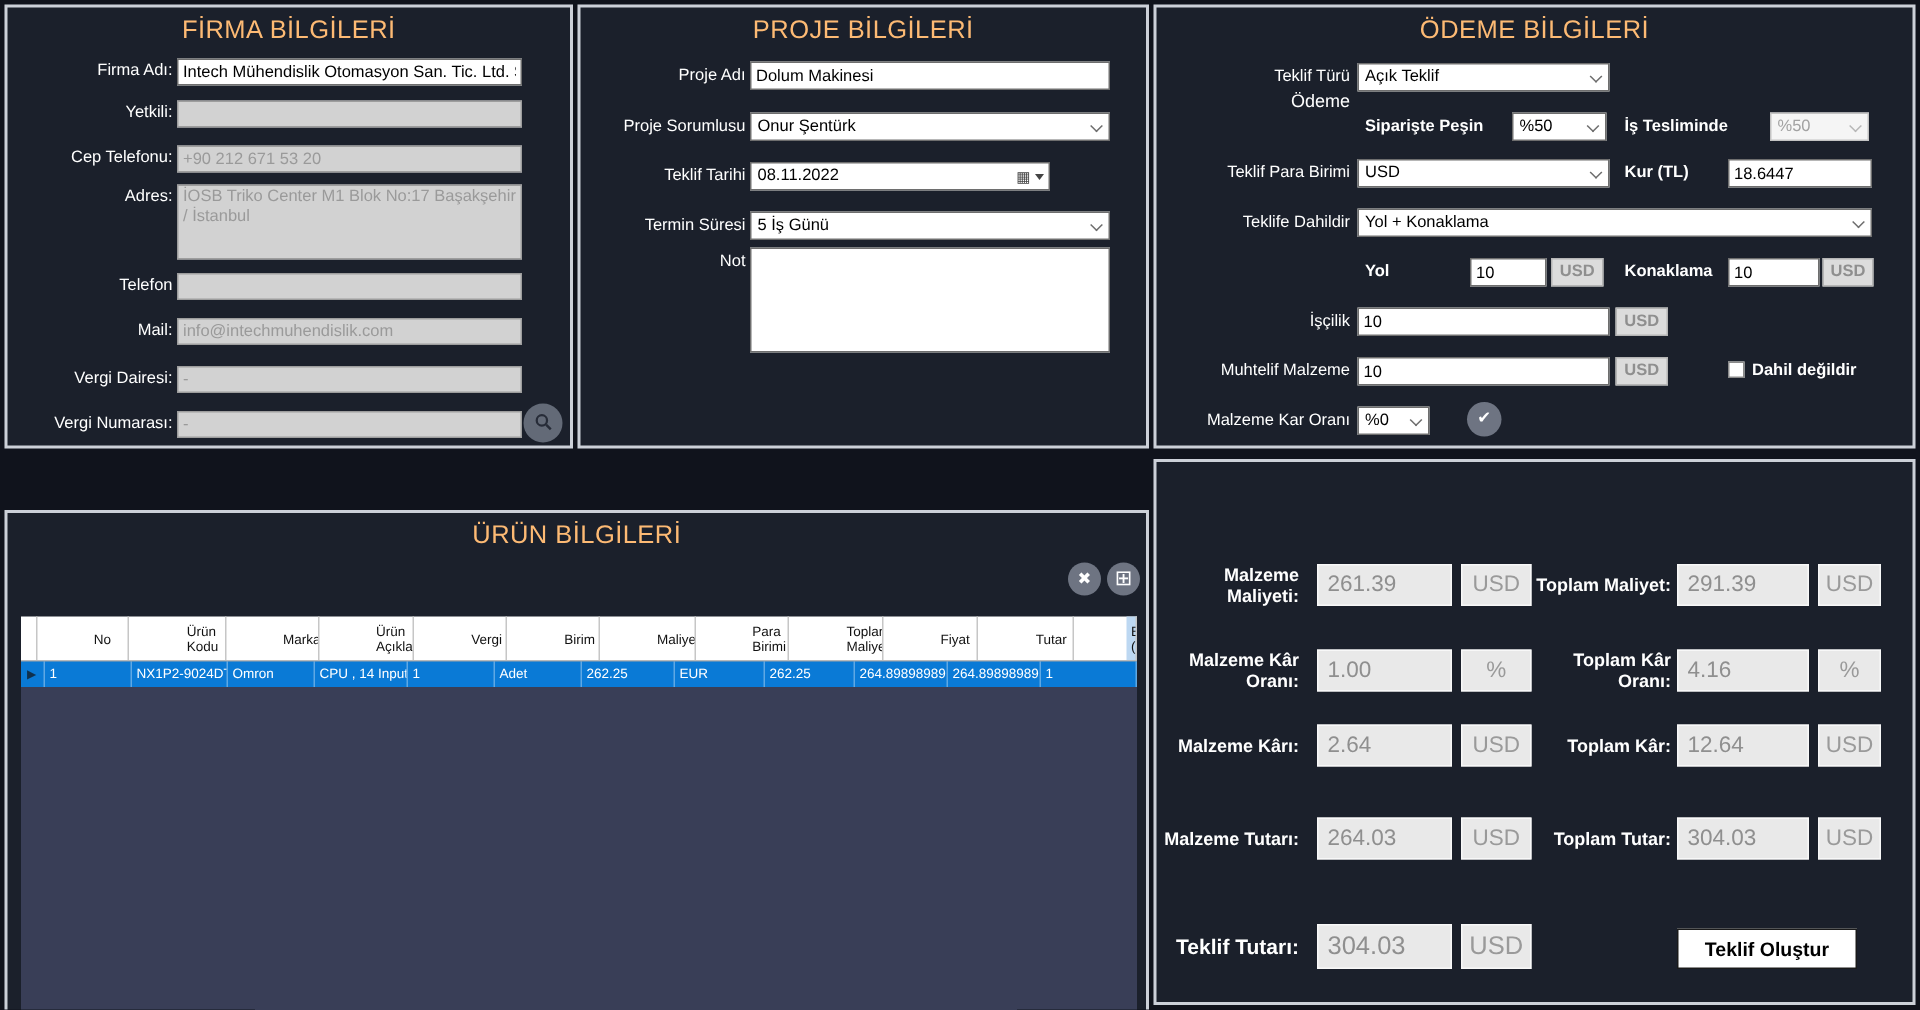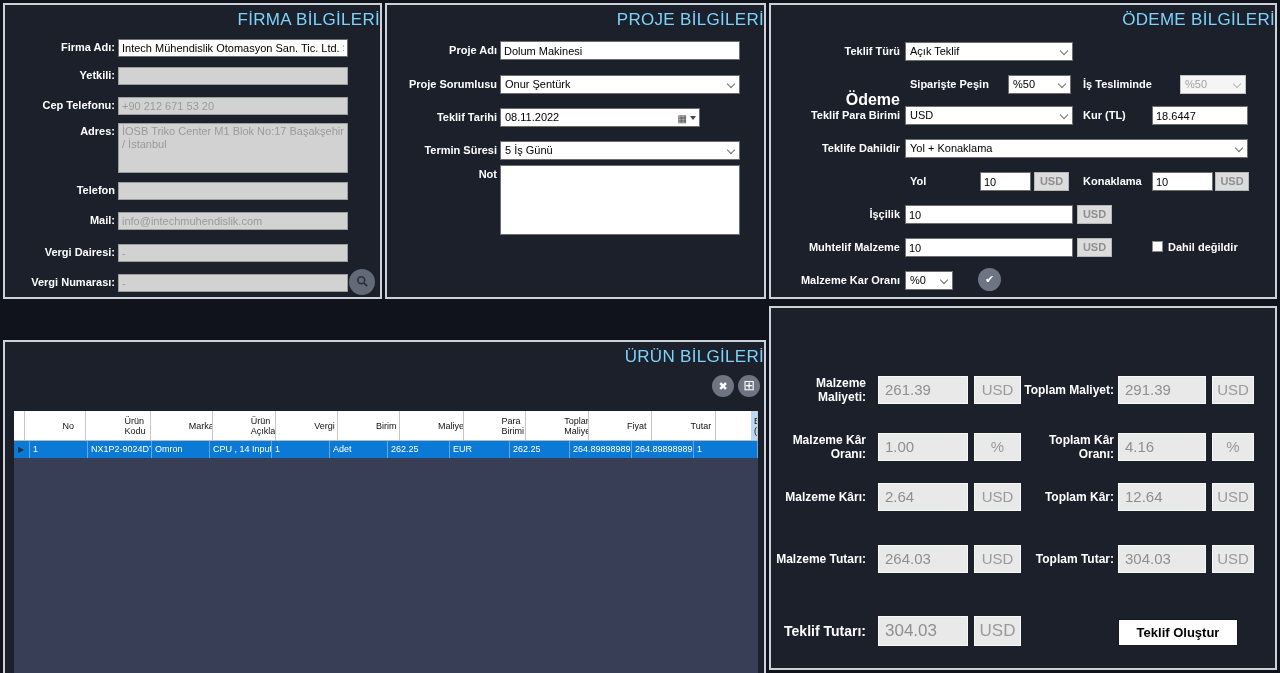--- a/index.html
+++ b/index.html
@@ -16,25 +16,25 @@
     border: 2px solid #ccd0d8;
   }
   #p-firma   { left:3px;   top:3px;   width:379px; height:296px; }
   #p-proje   { left:385px; top:3px;   width:381px; height:296px; }
   #p-odeme   { left:769px; top:3px;   width:508px; height:296px; }
   #p-urun    { left:3px;   top:306px; width:763px; height:364px;margin-top:34px; }
   #p-bilanco { left:769px; top:306px; width:508px; height:364px; }
 
   .p-title {
     position:absolute; top:5px; left:0; right:0;
-    text-align:right; color:#7dd3fc; font-size:17px; font-weight:400;
+    text-align:center; color:#fdba74; font-size:17px; font-weight:400;
     letter-spacing:.3px;
   }
   .lbl {
-    position:absolute; color:#fff; font-size:11px; font-weight:700;
+    position:absolute; color:#fff; font-size:11px; font-weight:400;
     text-align:right; line-height:13px;
   }
   .slbl { position:absolute; color:#fff; font-size:11px; font-weight:700; }
   .inp {
     position:absolute; height:18px; background:#fff; border:1px solid #6e6e6e;
     color:#000; font:11px "Liberation Sans", sans-serif; padding:1px 3px; outline:none;
   }
   .inp.ghost { background:#d2d2d2; color:#9a9a9a; border-color:#9d9d9d; }
   textarea.inp { resize:none; line-height:13px; overflow:hidden; }
   .combo {
@@ -188,21 +188,21 @@
 
 <div class="panel" id="p-odeme">
   <div class="p-title">ÖDEME BİLGİLERİ</div>
 
   <div class="lbl" style="left:2px;top:40px;width:127px">Teklif Türü</div>
   <div class="combo" style="left:134px;top:37px;width:168px">
     <span>Açık Teklif</span>
     <span class="chev"></span>
   </div>
 
-  <div class="lbl" style="left:2px;top:88px;width:127px;font-size:16px">Ödeme</div>
+  <div class="lbl" style="left:2px;top:56px;width:127px;font-size:12px">Ödeme</div>
   <div class="slbl" style="left:139px;top:73px">Siparişte Peşin</div>
   <div class="combo" style="left:237px;top:70px;width:63px">
     <span>%50</span>
     <span class="chev"></span>
   </div>
   <div class="slbl" style="left:312px;top:73px">İş Tesliminde</div>
   <div class="combo dis" style="left:409px;top:70px;width:66px">
     <span>%50</span>
     <span class="chev"></span>
   </div>

